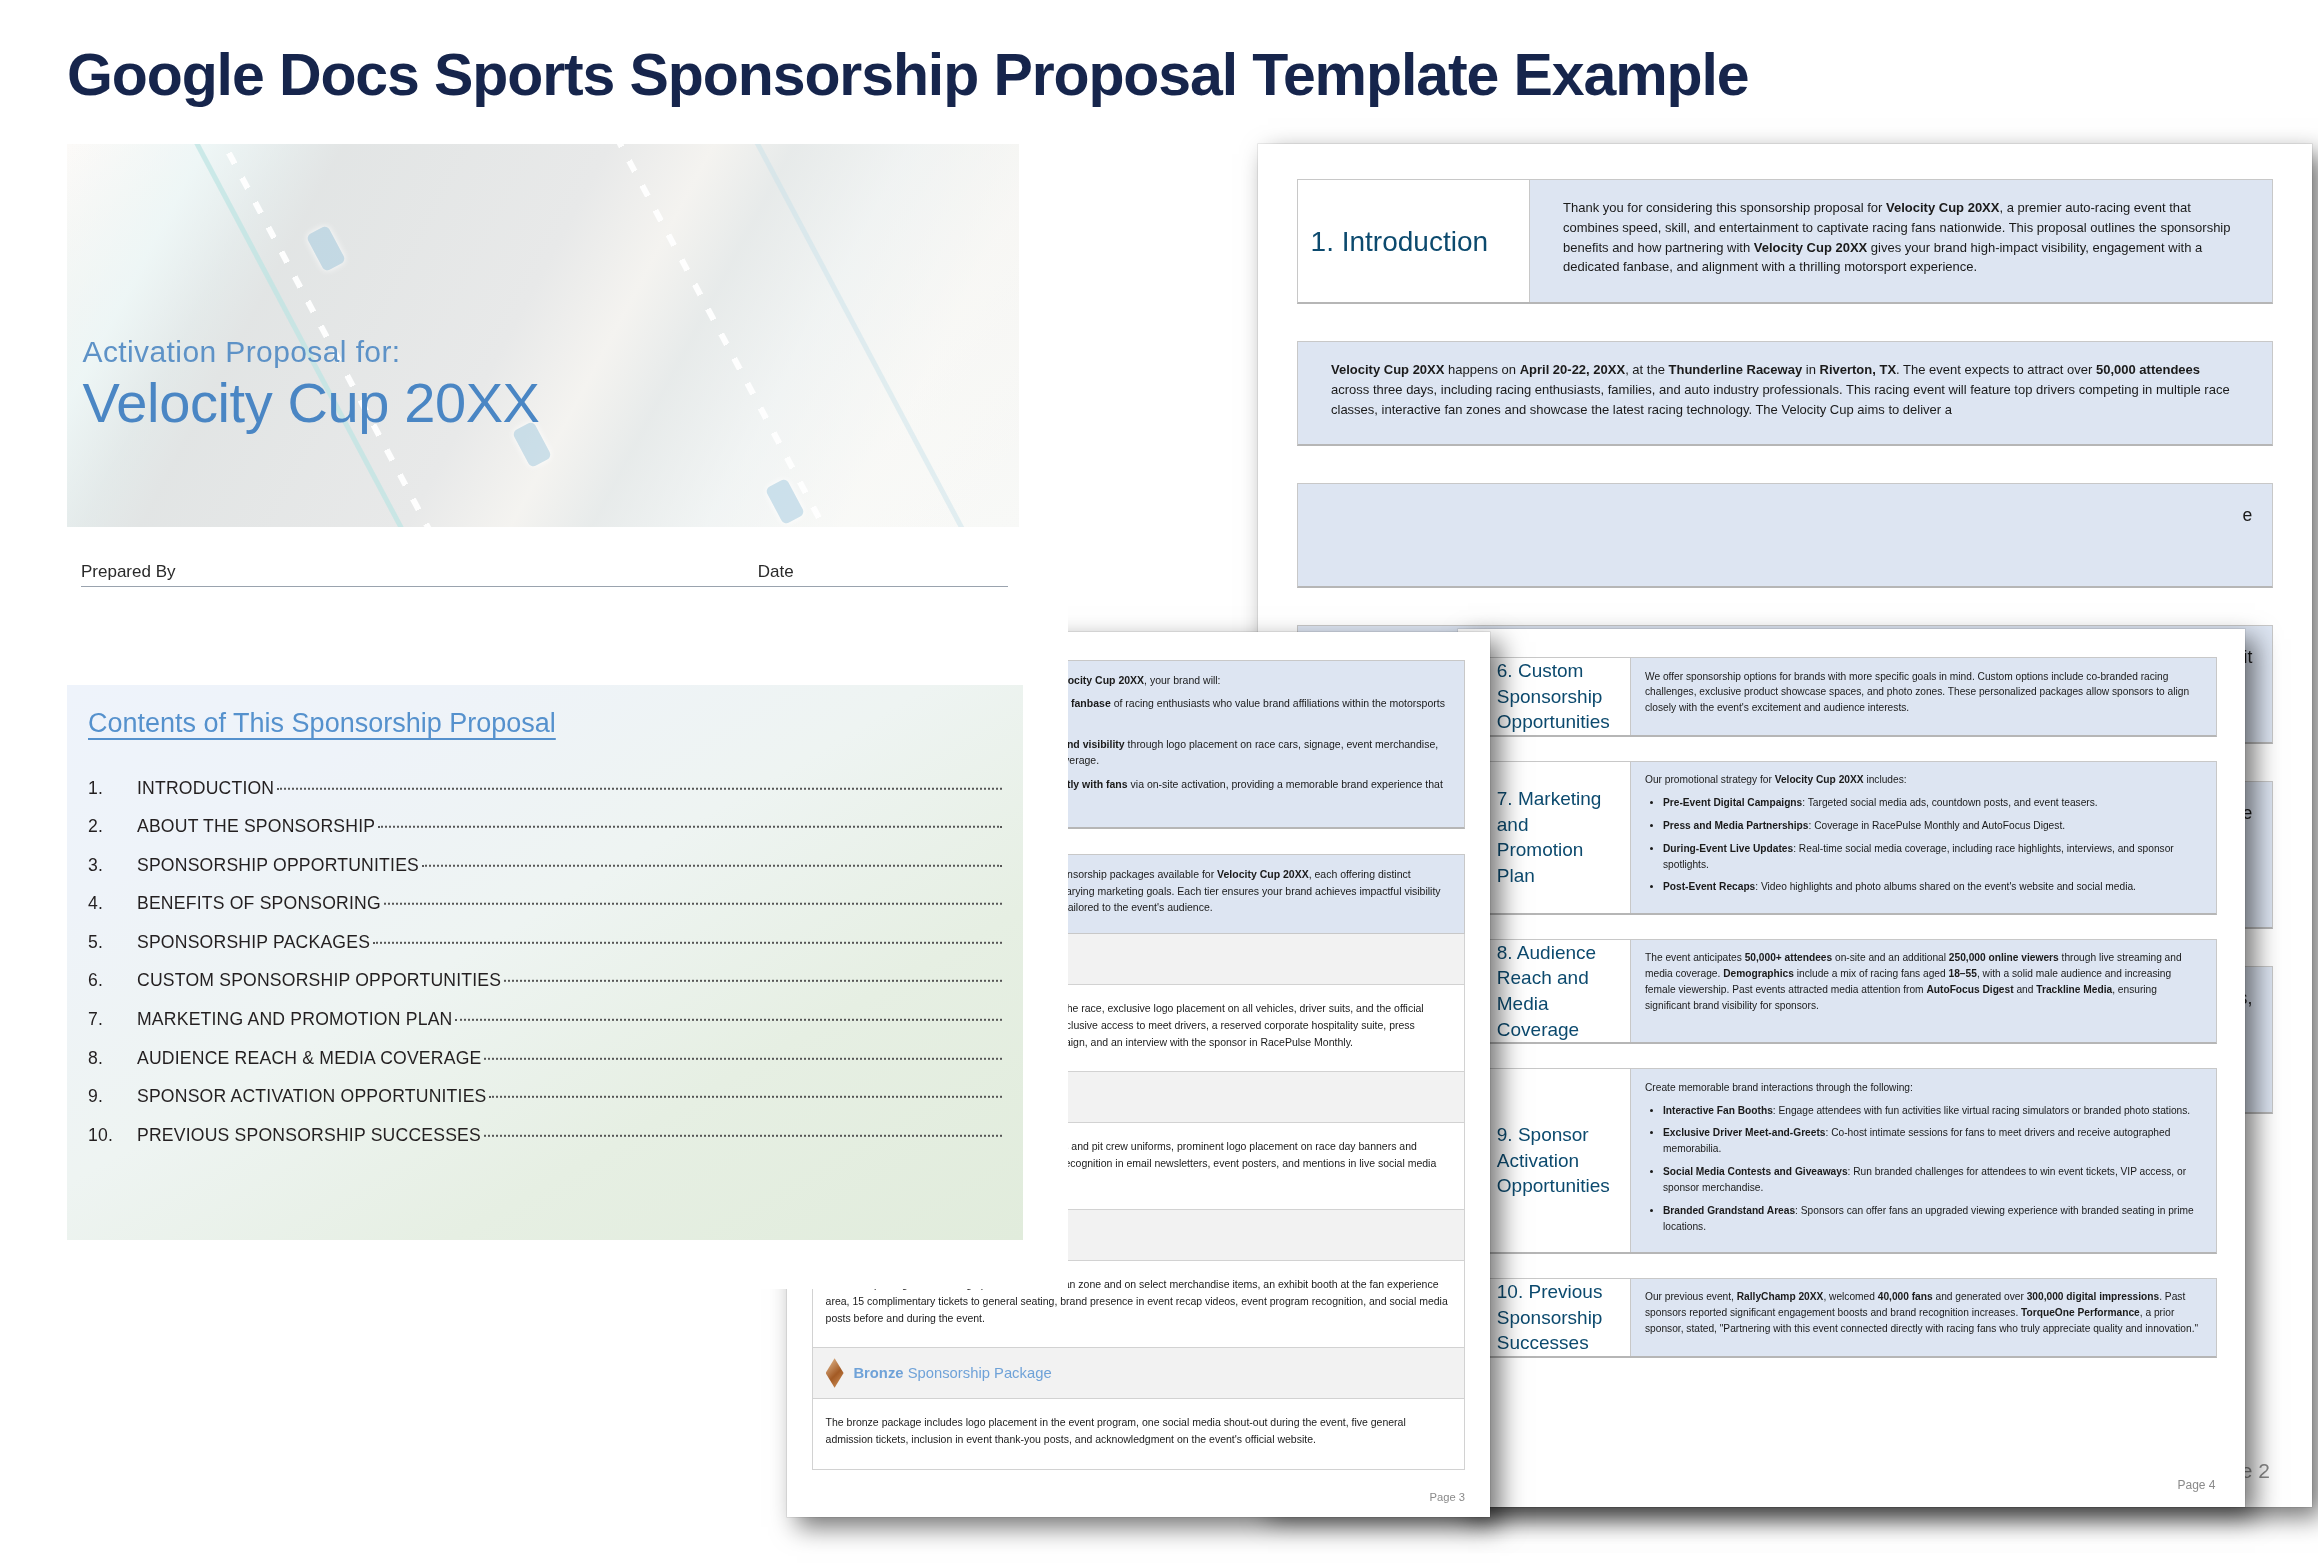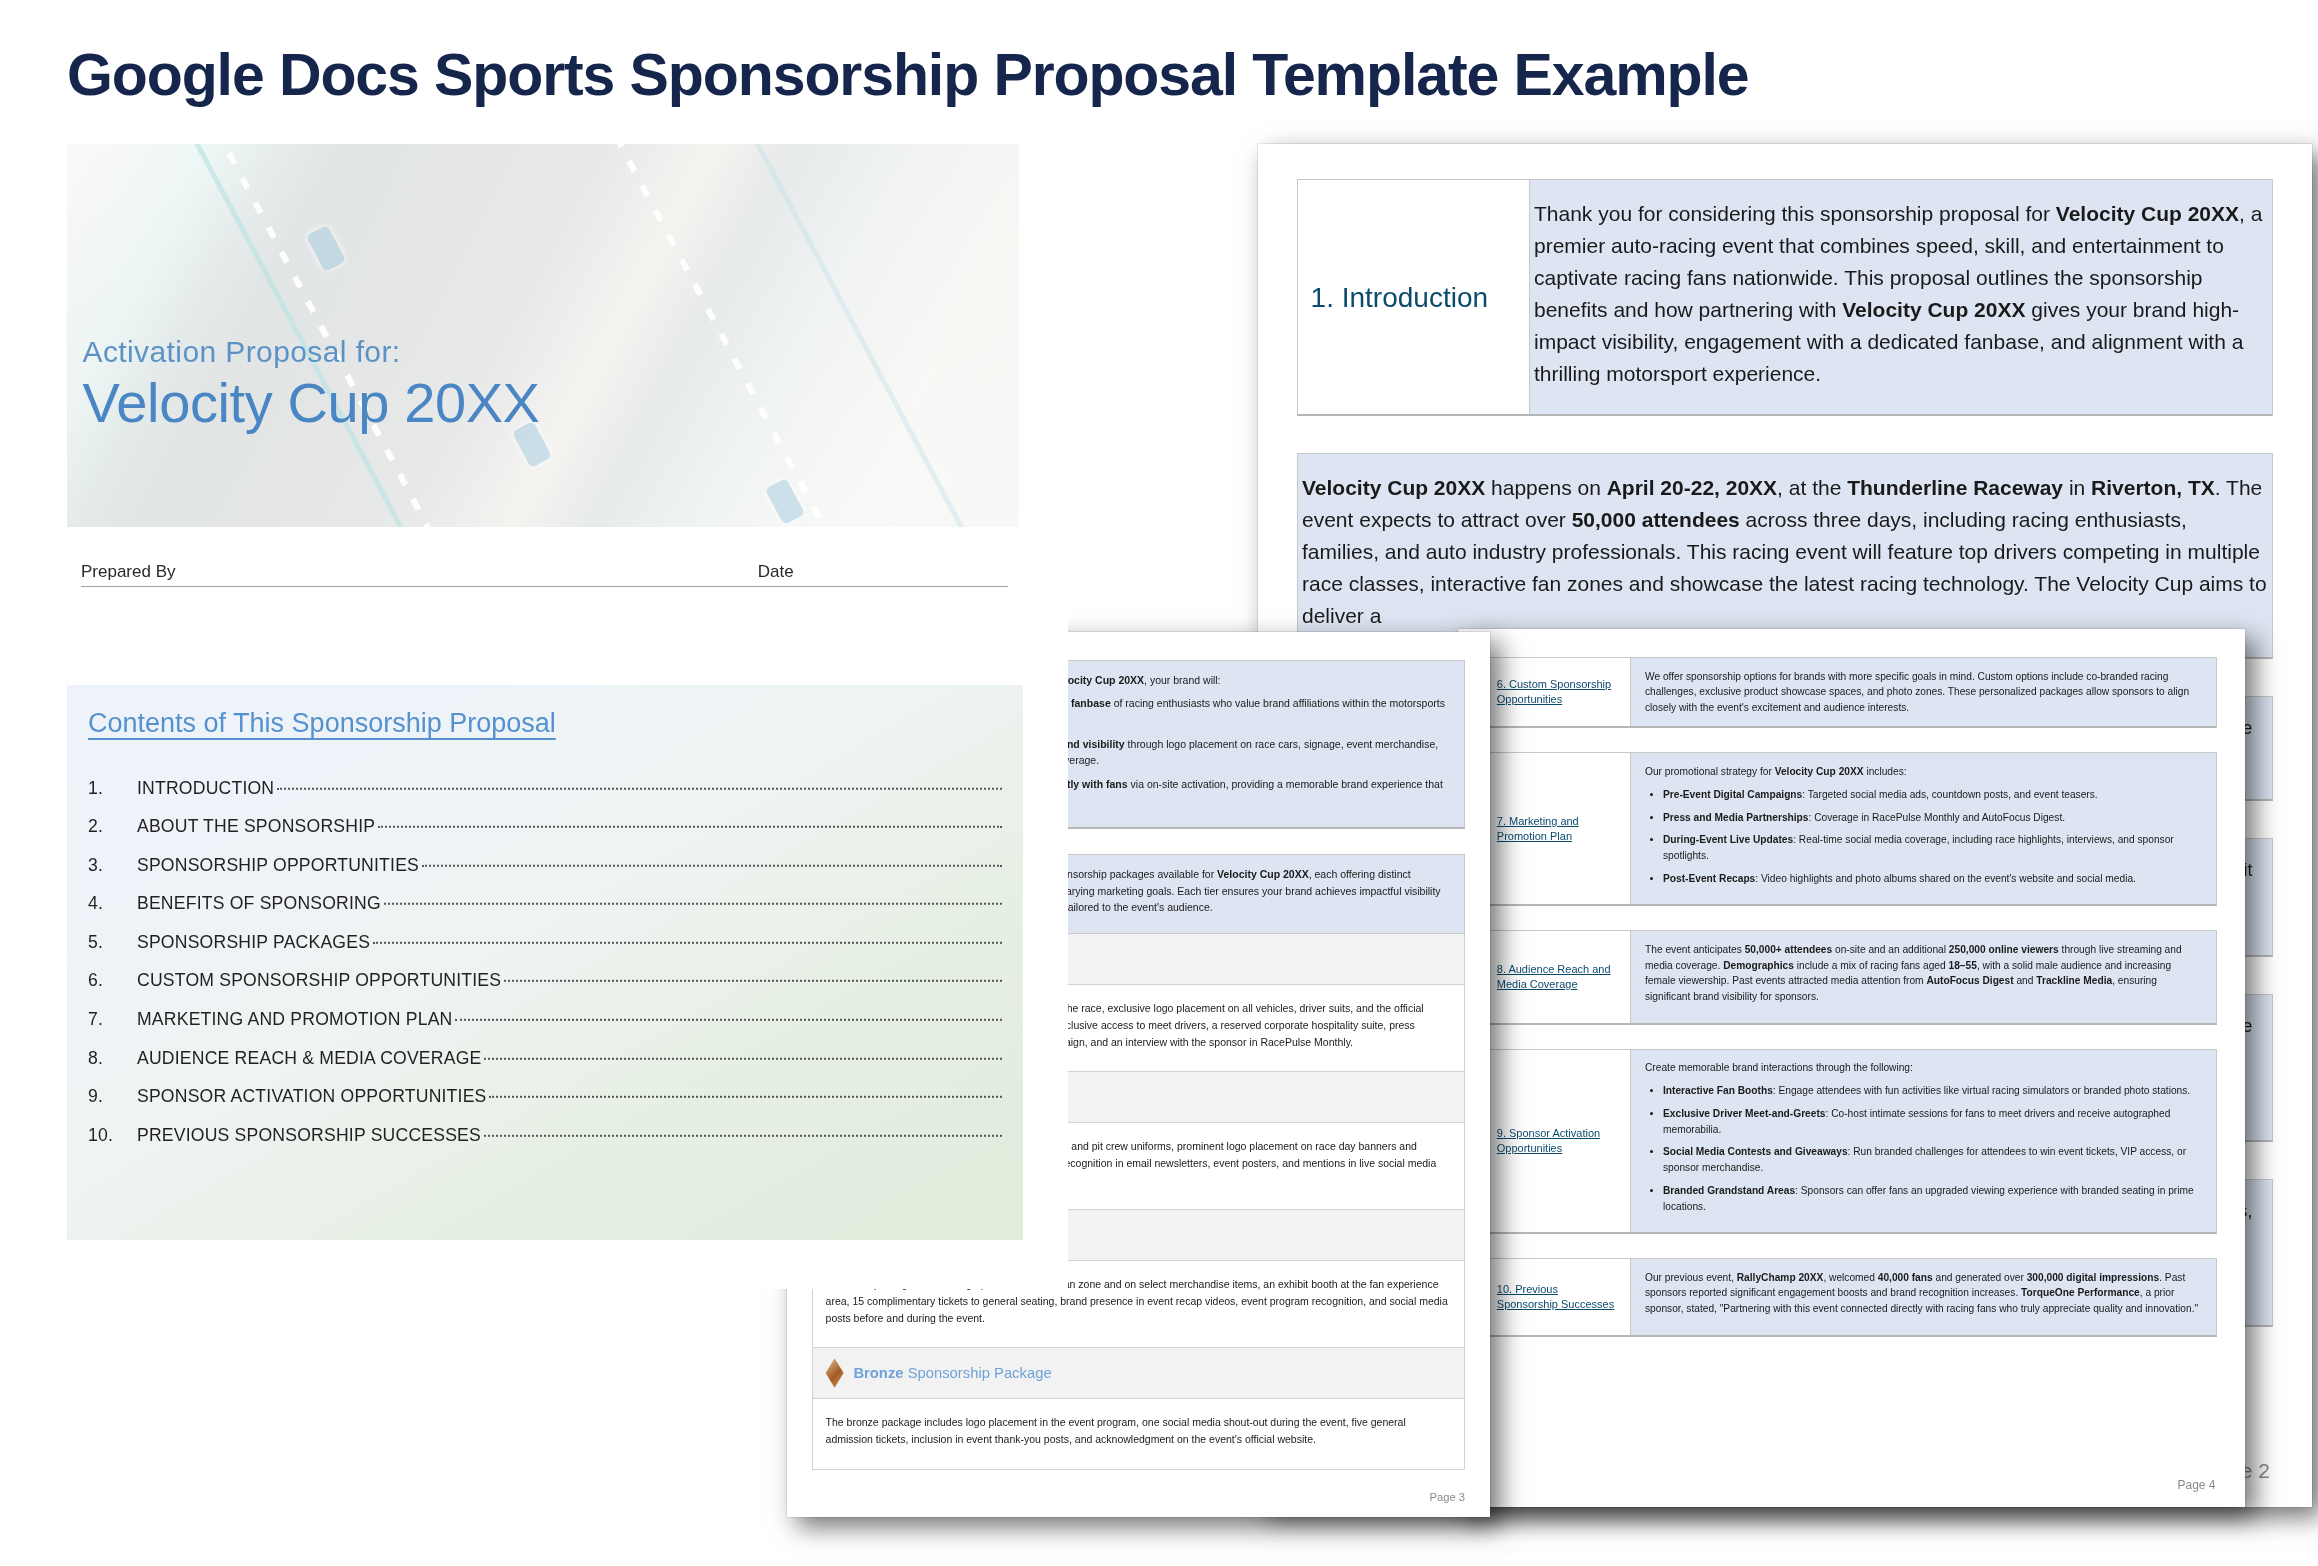--- a/index.html
+++ b/index.html
@@ -156,35 +156,35 @@
     color: #1a1a1a;
   }
   .sec .sec-body p { margin: 0 0 7px 0; }
   .sec .sec-body ul { margin: 7px 0 0 0; padding-left: 24px; }
   .sec .sec-body li { margin-bottom: 9.8px; }
   .sec b { font-weight: 700; }
 
   
   #page2 .sec { margin-bottom: 37px; }
   #page2 .sec-head { width: 232px; font-size: 28px; line-height: 1.25; padding: 0 12.6px; }
-  #page2 .sec-body { font-size: 21px; line-height: 1.52; padding: 18px 4px; }
+  #page2 .sec-body { font-size: 13px; line-height: 1.52; padding: 18px 33px; }
   #page2 .inner { padding: 35px 39px 0 39px; }
 
   
   #page3 .inner { padding: 28px 25px 0 25px; }
   #page3 .sec { margin-bottom: 25px; }
   #page3 .sec-head { width: 156px; font-size: 16px; line-height: 1.3; padding: 0 9.8px; }
   #page3 .sec-body { font-size: 10.5px; line-height: 1.55; padding: 11.2px 14px; }
   #page3 .sec-body ul { padding-left: 18px; }
   #page3 .sec-body li { margin-bottom: 7.7px; }
 
   
   #page4 .inner { padding: 28px 28px 0 28px; }
   #page4 .sec { margin-bottom: 24px; }
-  #page4 .sec-head { width: 144px; font-size: 11px; line-height: 1.35; padding: 0 9.8px; text-decoration: underline; }
+  #page4 .sec-head { width: 144px; font-size: 19px; line-height: 1.35; padding: 0 9.8px; }
   #page4 .sec-body { font-size: 10.2px; line-height: 1.55; padding: 10.5px 14px; }
   #page4 .sec-body ul { padding-left: 18px; }
   #page4 .sec-body li { margin-bottom: 7px; }
 
   
   .pkg-head {
     display: flex; align-items: center; gap: 9.8px;
     background: #f2f2f2; border: 0.7px solid #d2d2d2; border-top: none;
     padding: 9.8px 12.6px;
     font-size: 14.8px; line-height: 1.3; color: #6fa2d8;

